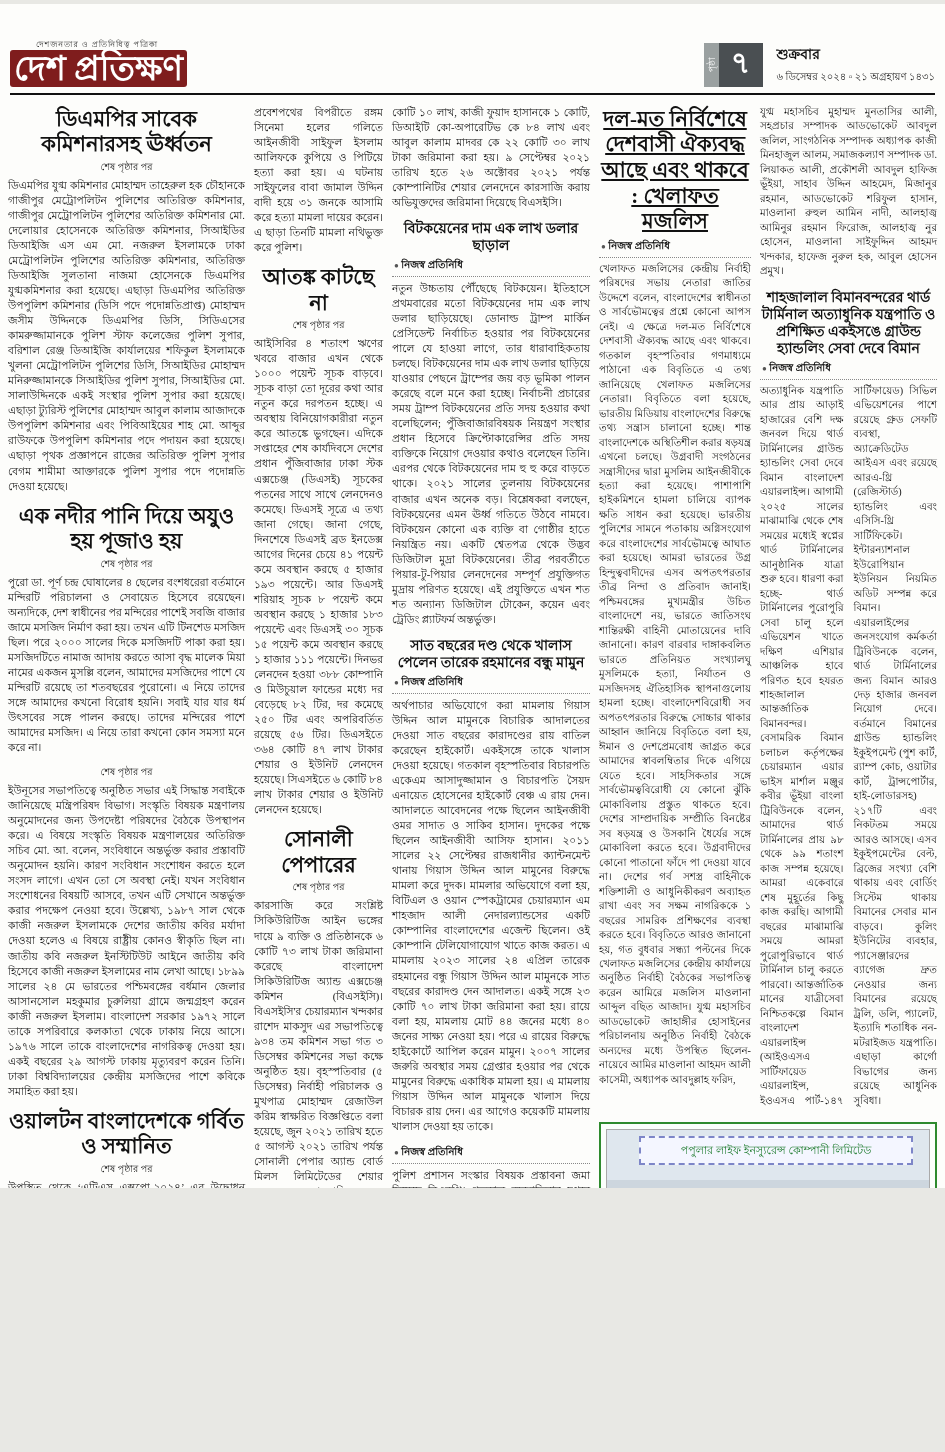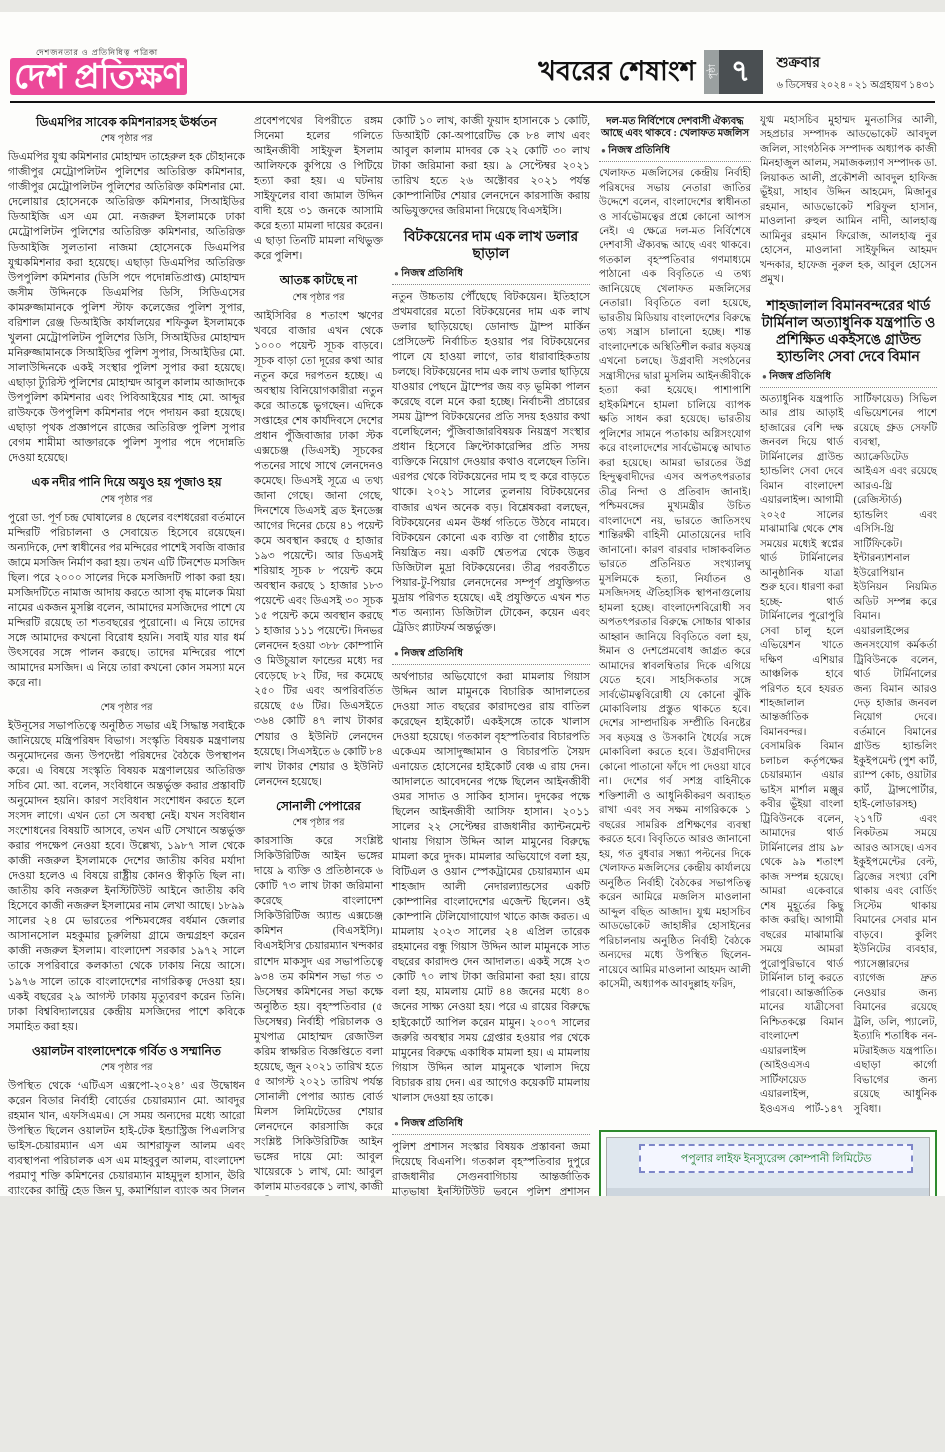--- a/index.html
+++ b/index.html
@@ -1,28 +1,28 @@
 <!DOCTYPE html>
 <html lang="bn"><head>
 <meta charset="utf-8">
 <style>
   * { margin:0; padding:0; box-sizing:border-box; }
   html,body { background:#e8e8e4; }
   body { font-family:"Liberation Serif","DejaVu Serif",serif; }
   .page {
-    width:945px; height:1184px; margin:12px auto; background:#fdfdfb;
+    width:945px; height:1184px; margin:4px auto; background:#fdfdfb;
     color:#111; overflow:hidden; position:relative; padding:34px 8px 6px 8px;
   }
   
   .masthead { display:flex; justify-content:space-between; align-items:flex-end; padding:0 2px 6px 2px; }
   .logo-block { display:flex; flex-direction:column; }
   .logo-tagline { font-size:8px; letter-spacing:1px; color:#333; padding-left:26px; }
   .logo-title { font-size:34px; font-weight:bold; letter-spacing:0px; line-height:1.05;
     font-family:"Liberation Serif",serif; }
-  .logo-title .mark { background:#ec4899; color:#fff; padding:0 4px; border-radius:3px; }
+  .logo-title .mark { background:#7f1d1d; color:#fff; padding:0 4px; border-radius:3px; }
   .masthead-right { display:flex; align-items:center; gap:8px; }
   .section-title { font-size:27px; font-weight:bold; }
   .page-badge { display:flex; align-items:stretch; height:44px; }
   .page-word { background:#9aa0a0; color:#fff; font-size:9px; writing-mode:vertical-rl;
     transform:rotate(180deg); display:flex; align-items:center; justify-content:center; width:15px; }
   .page-num { background:#4a4f52; color:#fff; font-size:30px; font-weight:bold; width:44px;
     display:flex; align-items:center; justify-content:center; }
   .date-block { border-bottom:0; padding-left:6px; }
   .date-day { font-weight:bold; font-size:14px; }
   .date-line { font-size:10px; color:#222; margin-top:2px; }
@@ -31,22 +31,22 @@
   
   .cols { display:flex; gap:9px; align-items:flex-start; }
   .c1 { width:237px; flex:none; }
   .c2 { width:129px; flex:none; }
   .c3 { width:198px; flex:none; }
   .cR { width:338px; flex:none; }
 
   article { margin-bottom:10px; }
   .hl { font-weight:bold; text-align:center; line-height:1.22; margin:2px 0 2px 0; }
   .hl-lg  { font-size:14px; }
-  .hl-md  { font-size:12px; }
-  .hl-sm  { font-size:10px; }
+  .hl-md  { font-size:21px; }
+  .hl-sm  { font-size:21px;text-decoration:underline; }
   .cont { text-align:center; font-size:9.5px; color:#222; margin-bottom:3px; }
   .byline { font-size:10px; font-weight:bold; margin:3px 0 2px 2px; }
   .byline .dot { color:#555; font-size:8px; }
   .byrule { border-bottom:1px dotted #888; margin:2px 0 4px 0; }
   .body-txt { font-size:10.6px; line-height:1.42; text-align:justify; }
 
   
   .r-toprow { display:flex; gap:9px; min-height:700px; }
   .r-khelafot { width:152px; flex:none; }
   .r-sub { flex:1; min-width:0; }
@@ -69,21 +69,20 @@
 <body>
 
 <div class="page">
 
   <header class="masthead">
     <div class="logo-block">
       <span class="logo-tagline">দেশজনতার ও প্রতিনিধিত্ব পত্রিকা</span>
       <span class="logo-title"><span class="mark">দেশ প্রতিক্ষণ</span></span>
     </div>
     <div class="masthead-right">
-      <span class="section-title">খবরের শেষাংশ</span>
       <span class="page-badge">
         <span class="page-word">পৃষ্ঠা</span>
         <span class="page-num">৭</span>
       </span>
       <span class="date-block">
         <div class="date-day">শুক্রবার</div>
         <div class="date-line">৬ ডিসেম্বর ২০২৪ ▫ ২১ অগ্রহায়ণ ১৪৩১</div>
       </span>
     </div>
   </header>
@@ -140,20 +139,21 @@
       <article>
         <div class="body-txt">কোটি ১০ লাখ, কাজী ফুয়াদ হাসানকে ১ কোটি, ডিআইটি কো-অপারেটিভ কে ৮৪ লাখ এবং আবুল কালাম মাদবর কে ২২ কোটি ৩০ লাখ টাকা জরিমানা করা হয়। ৯ সেপ্টেম্বর ২০২১ তারিখ হতে ২৬ অক্টোবর ২০২১ পর্যন্ত কোম্পানিটির শেয়ার লেনদেনে কারসাজি করায় অভিযুক্তদের জরিমানা দিয়েছে বিএসইসি।</div>
       </article>
       <article>
         <h2 class="hl hl-lg">বিটকয়েনের দাম এক লাখ ডলার ছাড়াল</h2>
         <div class="byline"><span class="dot">●</span> <span>নিজস্ব প্রতিনিধি</span></div>
         <div class="byrule"></div>
         <div class="body-txt">নতুন উচ্চতায় পৌঁছেছে বিটকয়েন। ইতিহাসে প্রথমবারের মতো বিটকয়েনের দাম এক লাখ ডলার ছাড়িয়েছে। ডোনাল্ড ট্রাম্প মার্কিন প্রেসিডেন্ট নির্বাচিত হওয়ার পর বিটকয়েনের পালে যে হাওয়া লাগে, তার ধারাবাহিকতায় চলছে। বিটকয়েনের দাম এক লাখ ডলার ছাড়িয়ে যাওয়ার পেছনে ট্রাম্পের জয় বড় ভূমিকা পালন করেছে বলে মনে করা হচ্ছে। নির্বাচনী প্রচারের সময় ট্রাম্প বিটকয়েনের প্রতি সদয় হওয়ার কথা বলেছিলেন; পুঁজিবাজারবিষয়ক নিয়ন্ত্রণ সংস্থার প্রধান হিসেবে ক্রিপ্টোকারেন্সির প্রতি সদয় ব্যক্তিকে নিয়োগ দেওয়ার কথাও বলেছেন তিনি। এরপর থেকে বিটকয়েনের দাম হু হু করে বাড়তে থাকে। ২০২১ সালের তুলনায় বিটকয়েনের বাজার এখন অনেক বড়। বিশ্লেষকরা বলছেন, বিটকয়েনের এমন ঊর্ধ্ব গতিতে উঠবে নামবে। বিটকয়েন কোনো এক ব্যক্তি বা গোষ্ঠীর হাতে নিয়ন্ত্রিত নয়। একটি শ্বেতপত্র থেকে উদ্ভব ডিজিটাল মুদ্রা বিটকয়েনের। তীব্র পরবর্তীতে পিয়ার-টু-পিয়ার লেনদেনের সম্পূর্ণ প্রযুক্তিগত মুদ্রায় পরিণত হয়েছে। এই প্রযুক্তিতে এখন শত শত অন্যান্য ডিজিটাল টোকেন, কয়েন এবং ট্রেডিং প্ল্যাটফর্ম অন্তর্ভুক্ত।</div>
       </article>
       <article>
+        <h2 class="hl hl-lg">সাত বছরের দণ্ড থেকে খালাস পেলেন তারেক রহমানের বন্ধু মামুন</h2>
         <div class="byline"><span class="dot">●</span> <span>নিজস্ব প্রতিনিধি</span></div>
         <div class="byrule"></div>
         <div class="body-txt">অর্থপাচার অভিযোগে করা মামলায় গিয়াস উদ্দিন আল মামুনকে বিচারিক আদালতের দেওয়া সাত বছরের কারাদণ্ডের রায় বাতিল করেছেন হাইকোর্ট। একইসঙ্গে তাকে খালাস দেওয়া হয়েছে। গতকাল বৃহস্পতিবার বিচারপতি একেএম আসাদুজ্জামান ও বিচারপতি সৈয়দ এনায়েত হোসেনের হাইকোর্ট বেঞ্চ এ রায় দেন। আদালতে আবেদনের পক্ষে ছিলেন আইনজীবী ওমর সাদাত ও সাকিব হাসান। দুদকের পক্ষে ছিলেন আইনজীবী আসিফ হাসান। ২০১১ সালের ২২ সেপ্টেম্বর রাজধানীর ক্যান্টনমেন্ট থানায় গিয়াস উদ্দিন আল মামুনের বিরুদ্ধে মামলা করে দুদক। মামলার অভিযোগে বলা হয়, বিটিএল ও ওয়ান স্পেকট্রামের চেয়ারম্যান এম শাহজাদ আলী নেদারল্যান্ডসের একটি কোম্পানির বাংলাদেশের এজেন্ট ছিলেন। ওই কোম্পানি টেলিযোগাযোগ খাতে কাজ করত। এ মামলায় ২০২৩ সালের ২৪ এপ্রিল তারেক রহমানের বন্ধু গিয়াস উদ্দিন আল মামুনকে সাত বছরের কারাদণ্ড দেন আদালত। একই সঙ্গে ২৩ কোটি ৭০ লাখ টাকা জরিমানা করা হয়। রায়ে বলা হয়, মামলায় মোট ৪৪ জনের মধ্যে ৪০ জনের সাক্ষ্য নেওয়া হয়। পরে এ রায়ের বিরুদ্ধে হাইকোর্টে আপিল করেন মামুন। ২০০৭ সালের জরুরি অবস্থার সময় গ্রেপ্তার হওয়ার পর থেকে মামুনের বিরুদ্ধে একাধিক মামলা হয়। এ মামলায় গিয়াস উদ্দিন আল মামুনকে খালাস দিয়ে বিচারক রায় দেন। এর আগেও কয়েকটি মামলায় খালাস দেওয়া হয় তাকে।</div>
       </article>
       <article>
         <div class="byline"><span class="dot">●</span> <span>নিজস্ব প্রতিনিধি</span></div>
         <div class="byrule"></div>
         <div class="body-txt">পুলিশ প্রশাসন সংস্কার বিষয়ক প্রস্তাবনা জমা দিয়েছে বিএনপি। গতকাল বৃহস্পতিবার দুপুরে রাজধানীর সেগুনবাগিচায় আন্তর্জাতিক মাতৃভাষা ইনস্টিটিউট ভবনে পুলিশ প্রশাসন সংস্কার কমিশন প্রধান সফর রাজ হোসেনের কাছে এ প্রস্তাবনা জমা দেয় দলটি। বিএনপির চেয়ারপারসনের উপদেষ্টা কাউন্সিলের সদস্য সাবেক সচিব এসএম জহিরুল ইসলাম দলের পক্ষ থেকে এই প্রস্তাবনা জমা দেন। বিএনপির মিডিয়া সেলের সদস্য শায়রুল কবির খান তথ্যটি জানিয়েছেন। জানা গেছে, বিএনপির পক্ষ থেকে পুলিশ প্রশাসন সংস্কারের জন্য যে কমিটি গঠন করা হয়েছিল তার প্রধান ছিলেন বিএনপি স্থায়ী কমিটির সদস্য মেজর (অব.) হাফিজ উদ্দিন আহমেদ। এর আগে সংবিধান সংস্কার কমিশনের কাছে প্রস্তাবনা জমা দেয় বিএনপি। গত ২৬ নভেম্বর জাতীয় সংসদ ভবনে সংস্কার কমিশনের কার্যালয়ে কমিশন প্রধান অধ্যাপক আলী রীয়াজের হাতে প্রস্তাবনা তুলে দেন বিএনপির স্থায়ী কমিটির সদস্য সালাহউদ্দিন আহমেদ। দ্বিকক্ষবিশিষ্ট সংসদ প্রবর্তন, তত্ত্বাবধায়ক সরকার ব্যবস্থা পুনঃপ্রবর্তন, এক ব্যক্তি দুই মেয়াদের বেশি প্রধানমন্ত্রী হতে পারবেন না, প্রধানমন্ত্রী ও রাষ্ট্রপতির ক্ষমতার ভারসাম্য আনাসহ সংবিধানে একগুচ্ছ সংস্কার প্রস্তাব তুলে ধরে দলটি।</div>
       </article>
 

